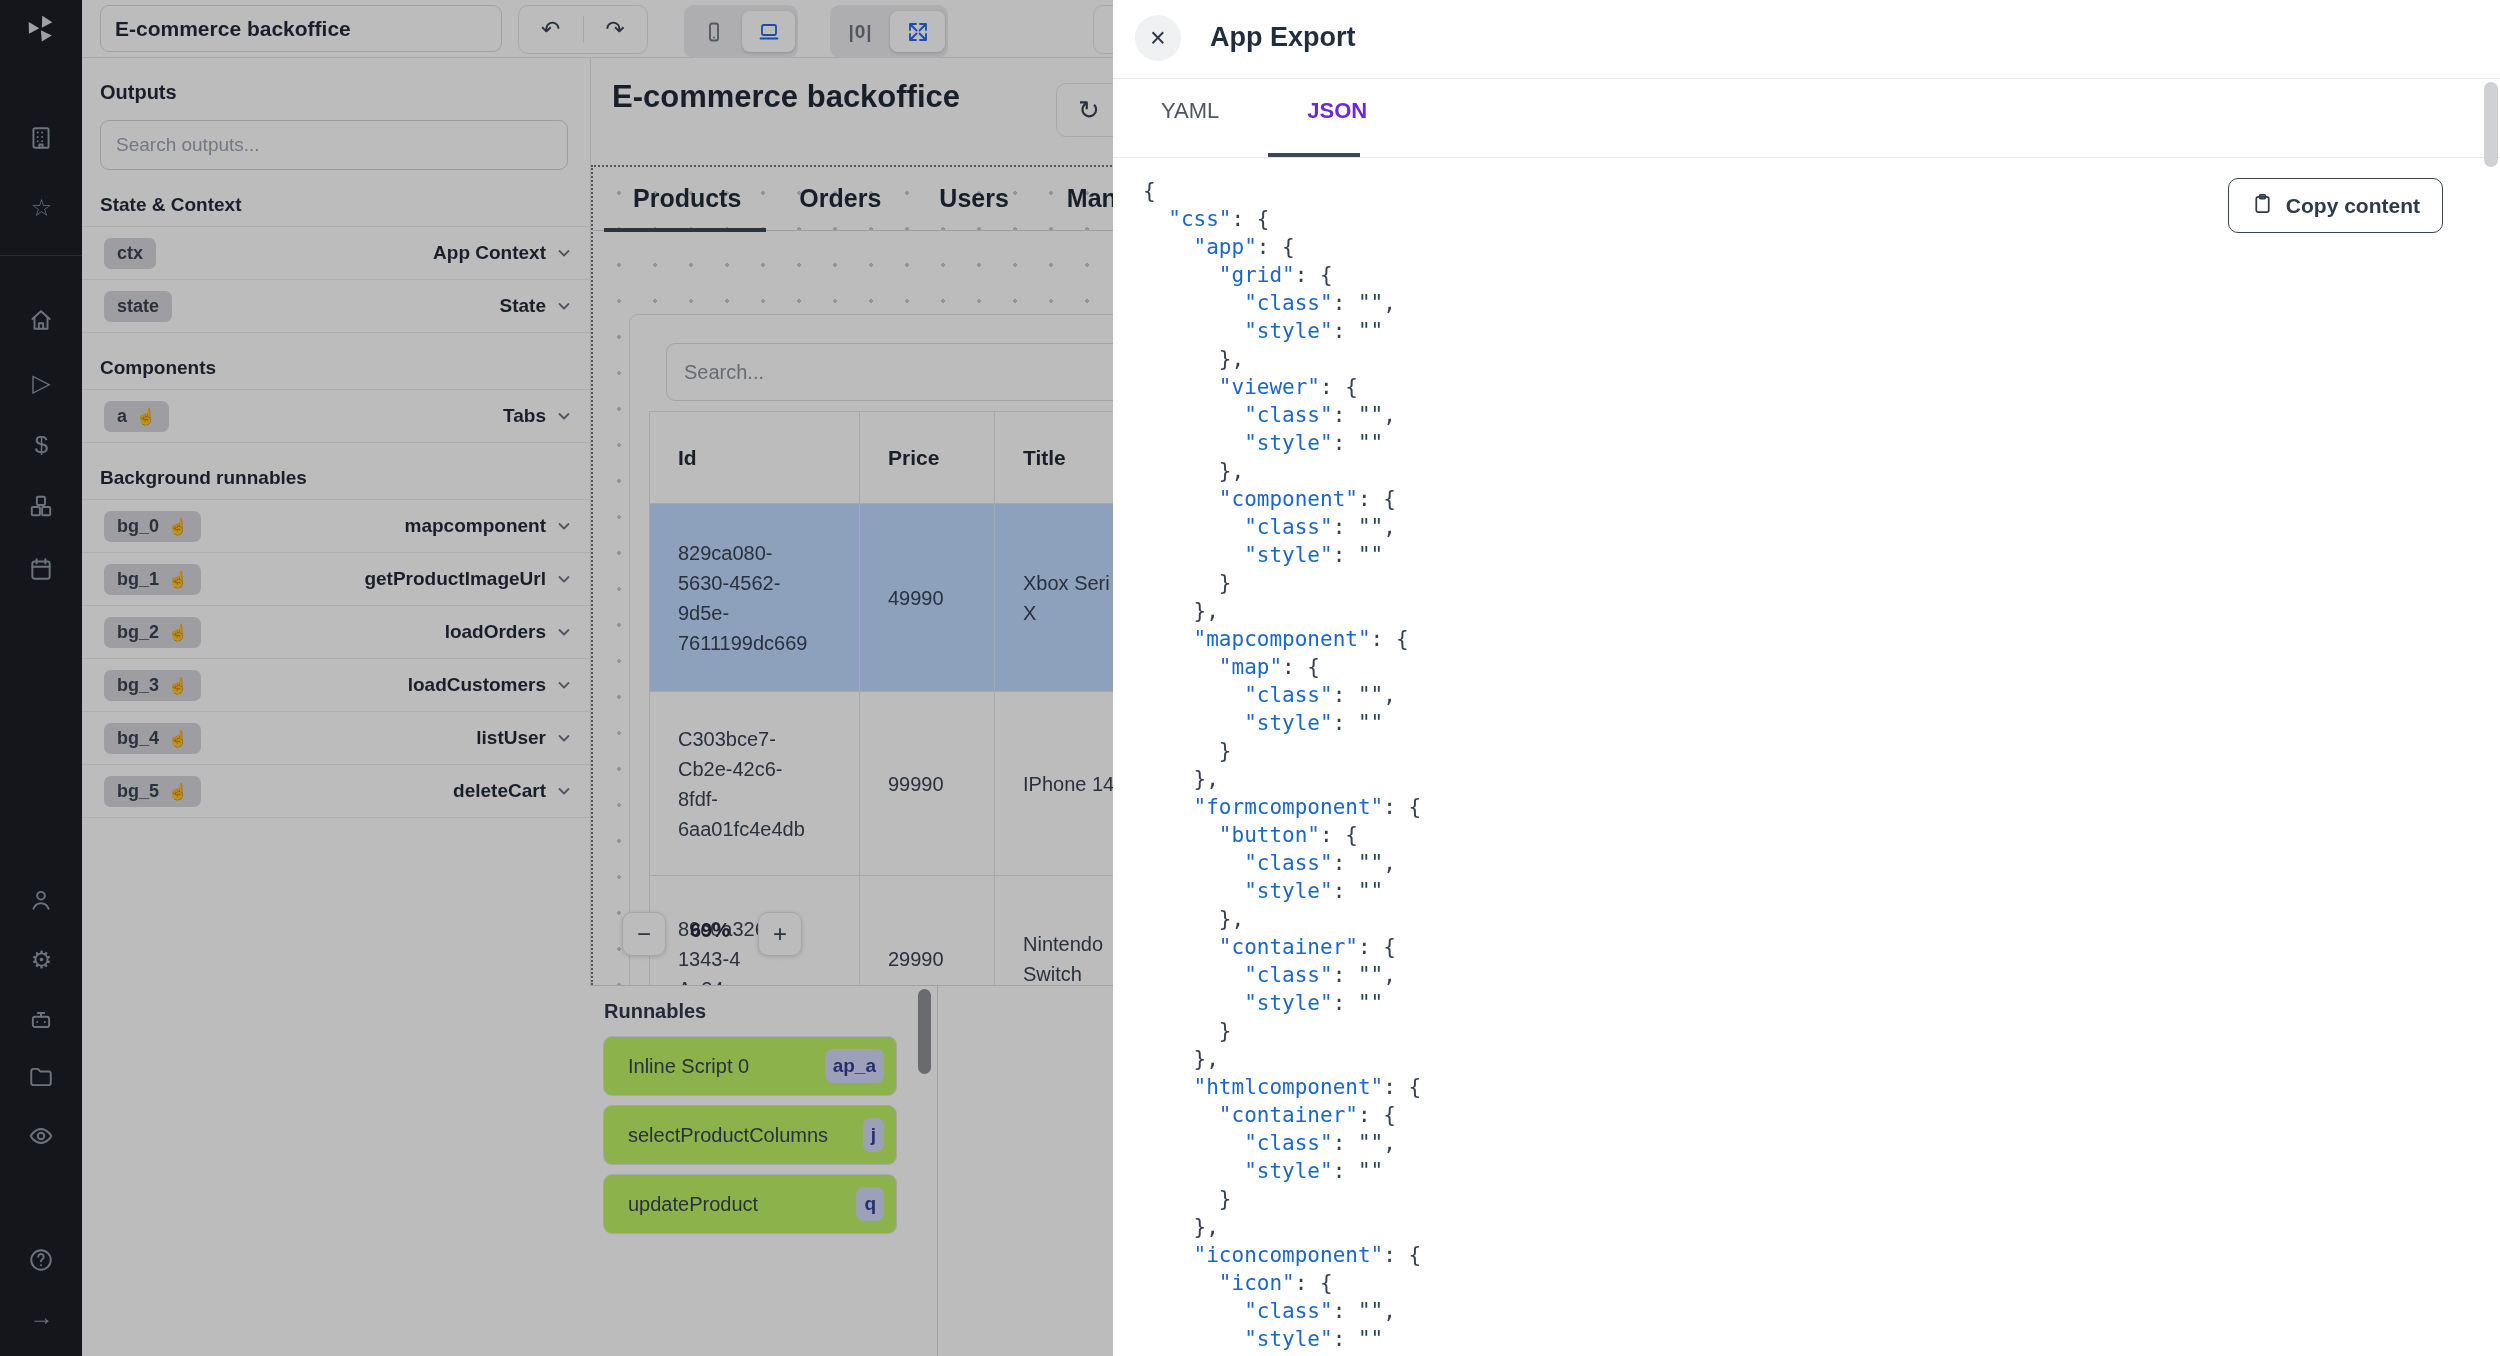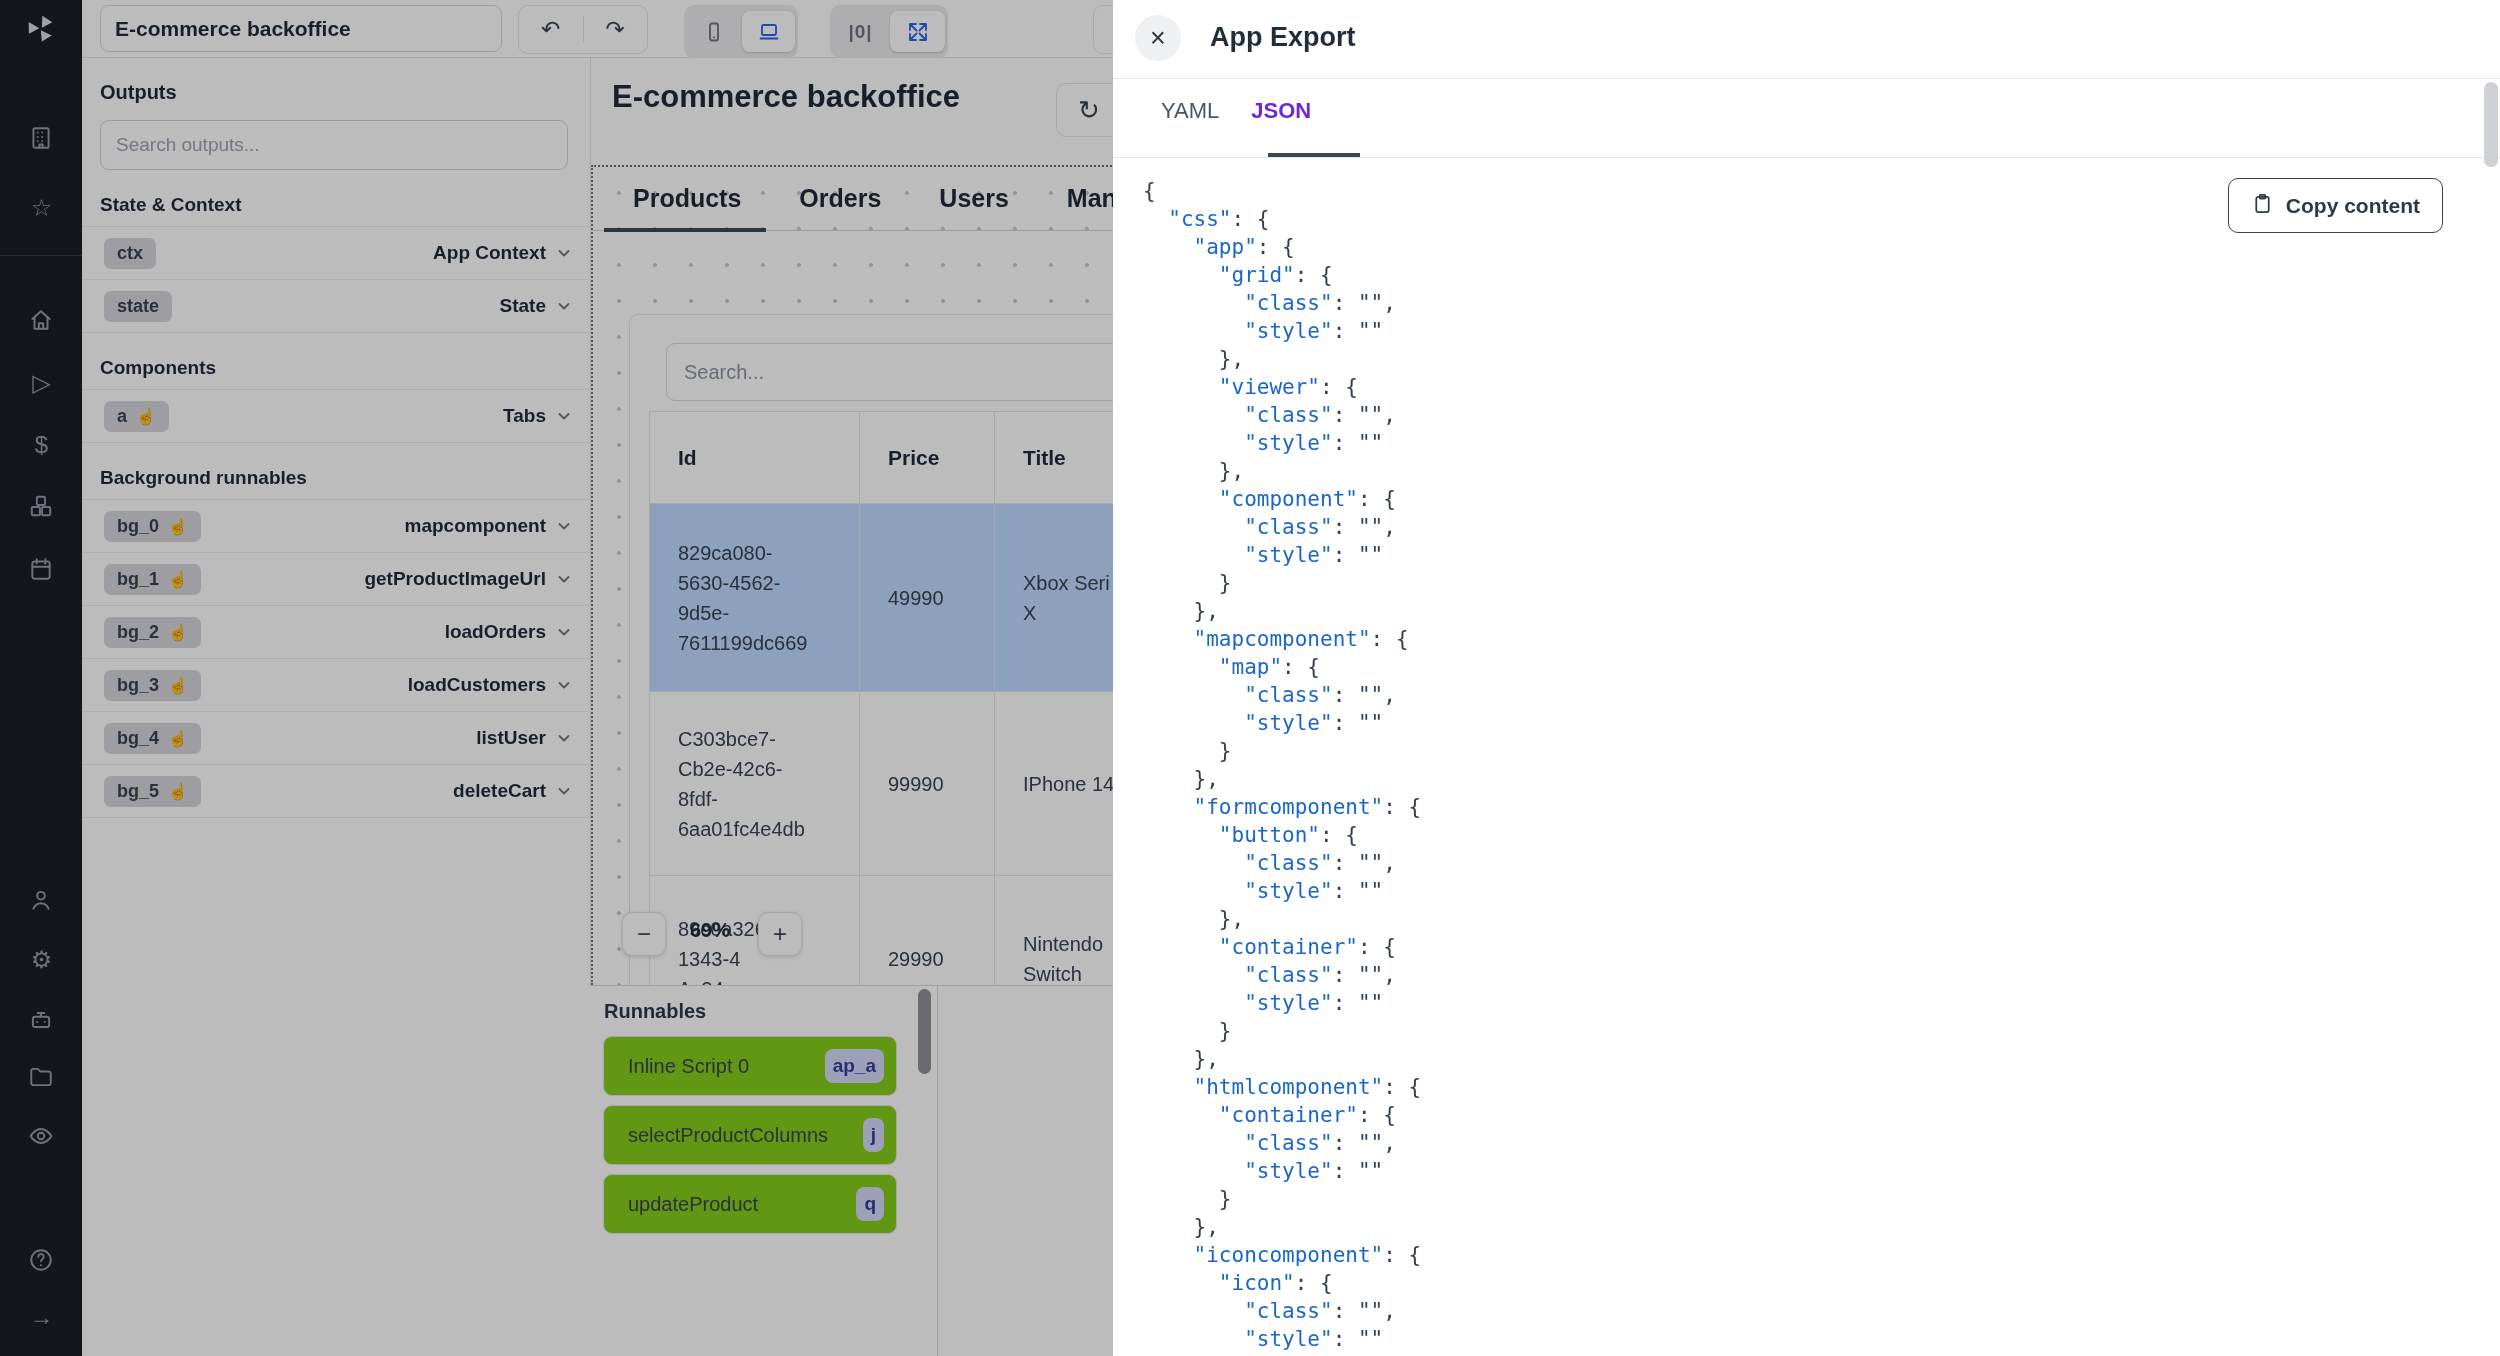--- a/index.html
+++ b/index.html
@@ -69,35 +69,35 @@
   .zoombtn{position:absolute;width:42px;height:42px;background:#fff;border:1px solid #e2e2e6;border-radius:10px;z-index:5;
            display:flex;align-items:center;justify-content:center;font-size:24px;color:#374151;cursor:pointer;
            box-shadow:0 1px 4px rgba(0,0,0,.15);}
   .zoomlabel{position:absolute;left:666px;top:919px;width:88px;text-align:center;font-size:20px;font-weight:600;color:#1f2937;z-index:4;}
   
   .runnables{position:absolute;left:590px;top:985px;width:347px;bottom:0;background:#fff;border-top:1px solid #dcdce0;
              border-right:1px solid #dcdce0;z-index:2;}
   .run-head{margin:14px 0 0 14px;font-size:20px;font-weight:700;color:#2d3748;}
   .run-list{margin:13px 0 0 13px;}
   .run-card{width:292px;height:58px;border:1px solid #e4e4e7;border-radius:9px;margin-bottom:9px;display:flex;
-            align-items:center;background:#84cc16;cursor:pointer;}
+            align-items:center;background:#bef264;cursor:pointer;}
   .run-name{padding-left:24px;font-size:20px;color:#374151;}
   .run-badge{margin-left:auto;margin-right:12px;background:#d5dbf7;color:#333d96;font-size:19px;font-weight:700;
              border-radius:8px;padding:6px 8px;}
   .run-scroll{position:absolute;left:328px;top:3px;width:13px;height:85px;background:#8f9094;border-radius:7px;cursor:pointer;}
   .bottom-right{position:absolute;left:937px;top:985px;right:0;bottom:0;background:#fff;border-top:1px solid #dcdce0;z-index:1;}
   
   .dim{position:absolute;inset:0;background:rgba(8,9,12,0.27);z-index:40;}
   
   .drawer{position:absolute;left:1113px;top:0;right:0;bottom:0;background:#fff;z-index:50;}
   .dr-close{position:absolute;left:22px;top:15px;width:46px;height:46px;border-radius:50%;background:#eef0f2;
             display:flex;align-items:center;justify-content:center;font-size:27px;color:#2d3748;cursor:pointer;}
   .dr-title{position:absolute;left:97px;top:22px;font-size:27px;font-weight:700;color:#1f2d3d;}
   .dr-hline1{position:absolute;left:0;right:0;top:78px;border-top:1px solid #e8e8eb;}
-  .dr-tabs{position:absolute;left:48px;top:98px;display:flex;gap:32px;}
+  .dr-tabs{position:absolute;left:48px;top:98px;display:flex;gap:88px;}
   .dr-tab{font-size:22px;color:#4b5563;padding-bottom:16px;cursor:pointer;}
   .dr-tab.active{color:#6d28d9;font-weight:700;}
   .dr-hline2{position:absolute;left:0;right:0;top:157px;border-top:1px solid #e5e7eb;}
   .dr-underline{position:absolute;left:155px;top:153px;width:92px;height:4px;background:#3b4656;}
   .copy-btn{position:absolute;right:57px;top:178px;height:55px;display:flex;align-items:center;gap:12px;
             border:1.5px solid #39424e;border-radius:10px;background:#fff;padding:0 22px;font-size:21px;
             font-weight:600;color:#2d3a4a;cursor:pointer;font-family:"Liberation Sans",sans-serif;}
   .copy-btn svg{width:23px;height:23px;}
   .code{position:absolute;left:30px;top:177px;right:30px;bottom:0;overflow:hidden;
         font-family:"DejaVu Sans Mono",monospace;font-size:21px;line-height:28px;white-space:pre;}

